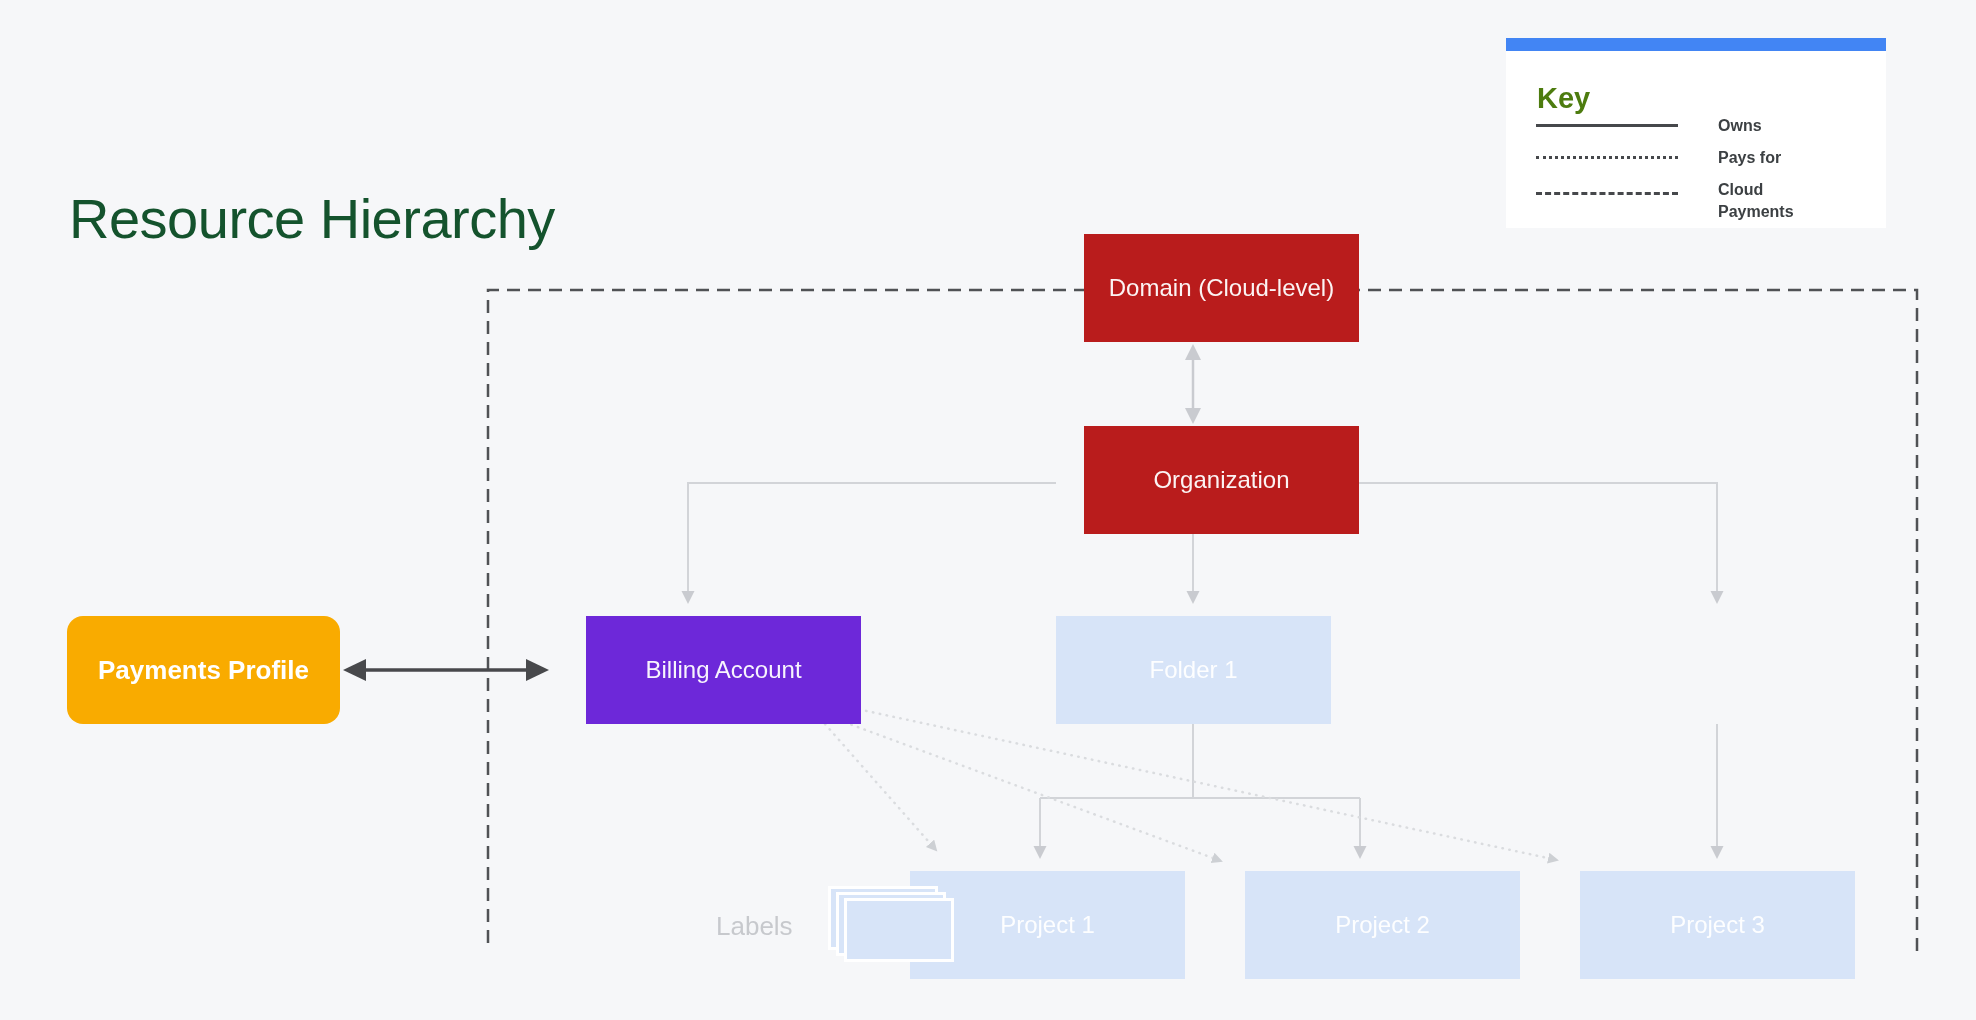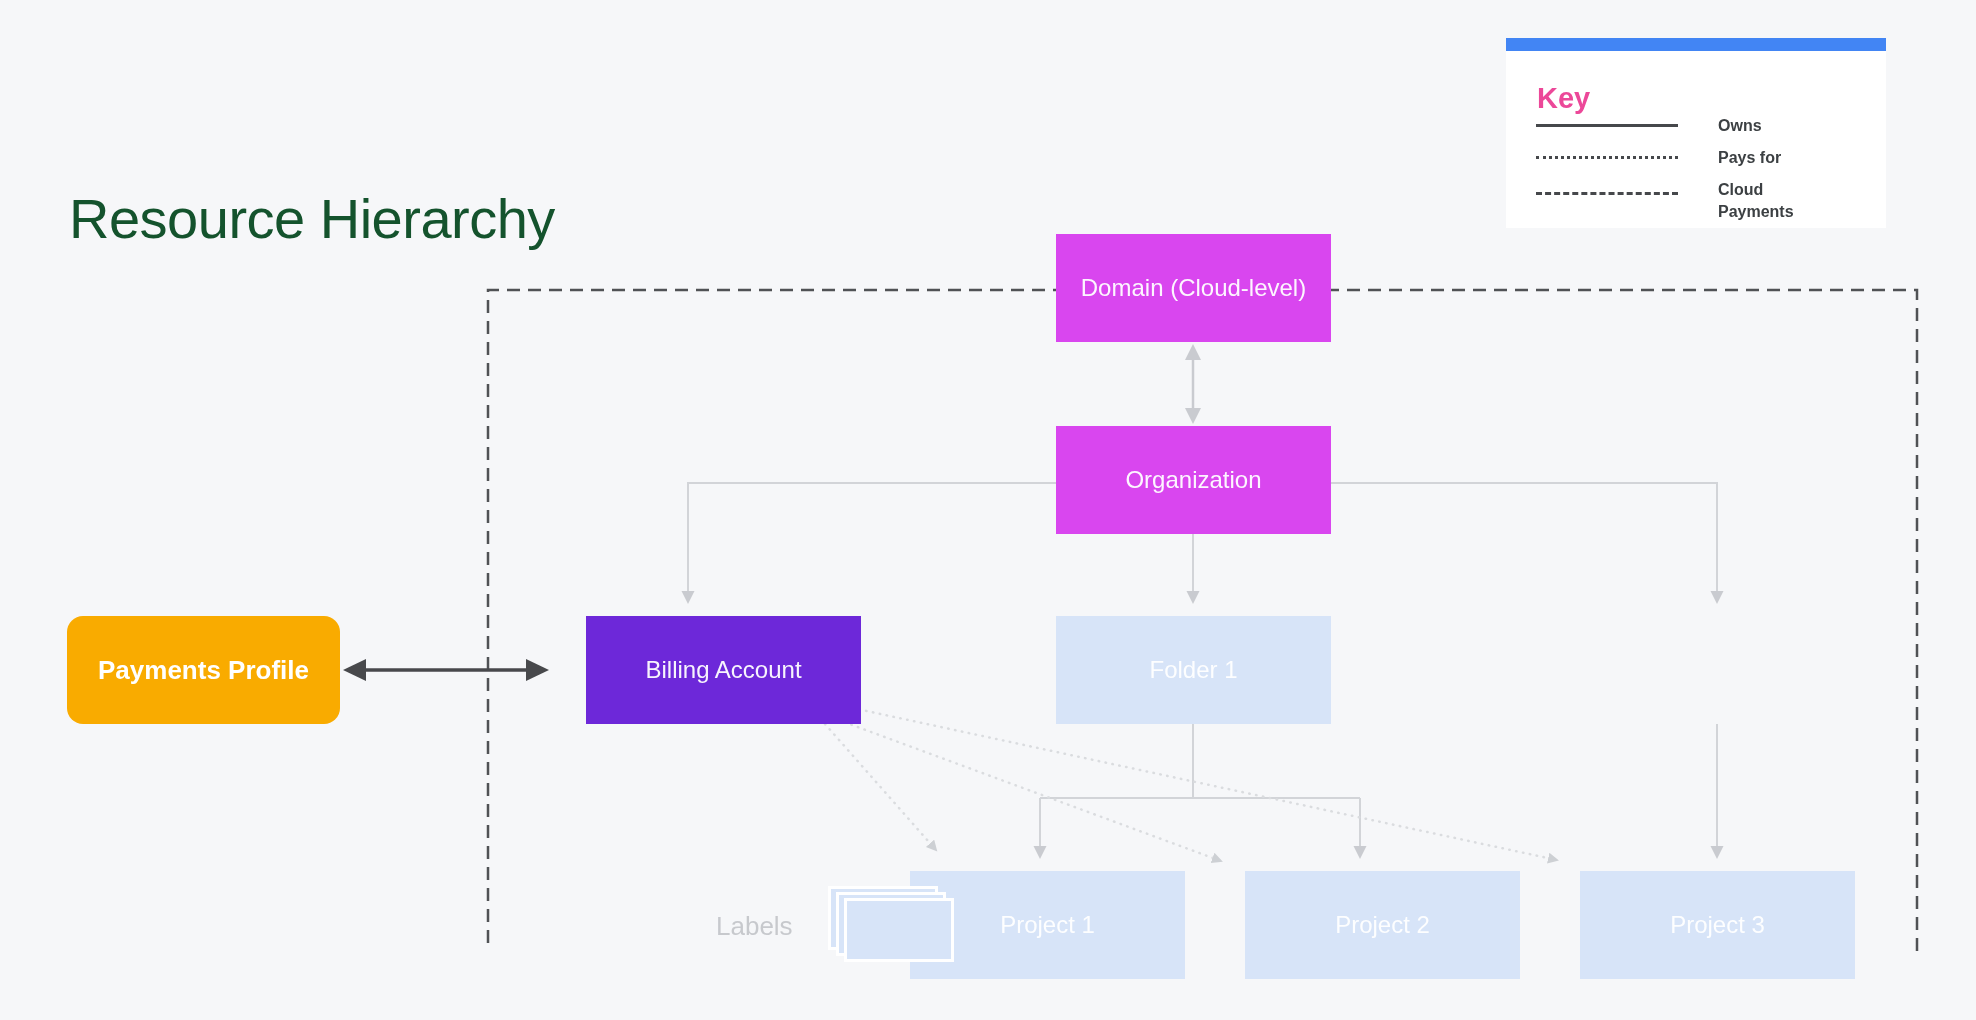--- a/index.html
+++ b/index.html
@@ -20,42 +20,42 @@
     color:#14532d;margin:0;
   }
   
   .legend{
     position:absolute;left:1506px;top:38px;width:380px;height:190px;
     background:#FFFFFF;
   }
   .legend-accent{position:absolute;left:0;top:0;width:100%;height:13px;background:#4285F4;}
   .legend-title{
     position:absolute;left:31px;top:44px;
-    font-size:29px;font-weight:700;color:#ec4899;
+    font-size:29px;font-weight:700;color:#4d7c0f;
   }
   .legend-sample{position:absolute;left:30px;width:142px;height:0;border-top:3px solid #46484B;}
   .sample-owns{top:86px;}
   .sample-pays{top:118px;border-top:3px dotted #46484B;}
   .sample-cloud{top:154px;border-top:3px dashed #46484B;}
   .legend-label{
     position:absolute;left:212px;
     font-size:16px;font-weight:700;color:#3C4043;line-height:1.35;
     max-width:110px;
   }
   .label-owns{top:77px;}
   .label-pays{top:109px;}
   .label-cloud{top:141px;}
   
   .node{
     position:absolute;width:275px;height:108px;
     display:flex;align-items:center;justify-content:center;
     font-size:24px;color:rgba(255,255,255,0.95);
     text-align:center;
   }
-  .node-pink{background:#d946ef;}
+  .node-pink{background:#b91c1c;margin-left:28px;}
   .node-green{background:#6d28d9;margin-left:35px;}
   .node-blue{background:#D7E4F8;}
   .node-yellow{
     background:#F9AB00;color:#FFFFFF;font-weight:700;font-size:26px;border-radius:16px;
   }
   #node-domain{left:1056px;top:234px;}
   #node-organization{left:1056px;top:426px;}
   #node-billing{left:551px;top:616px;}
   #node-folder1{left:1056px;top:616px;}
   #node-folder2{left:1580px;top:616px;}

